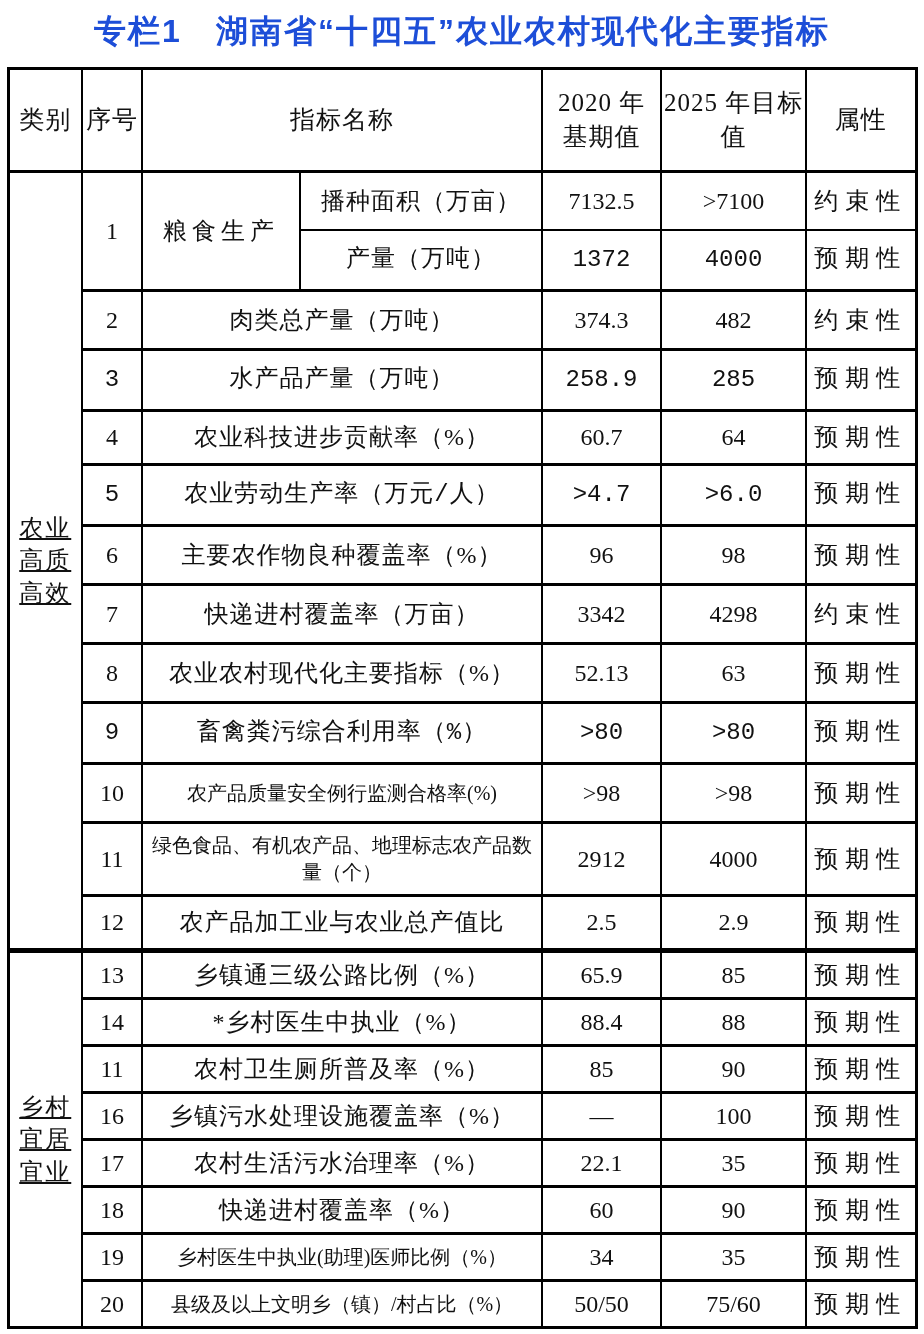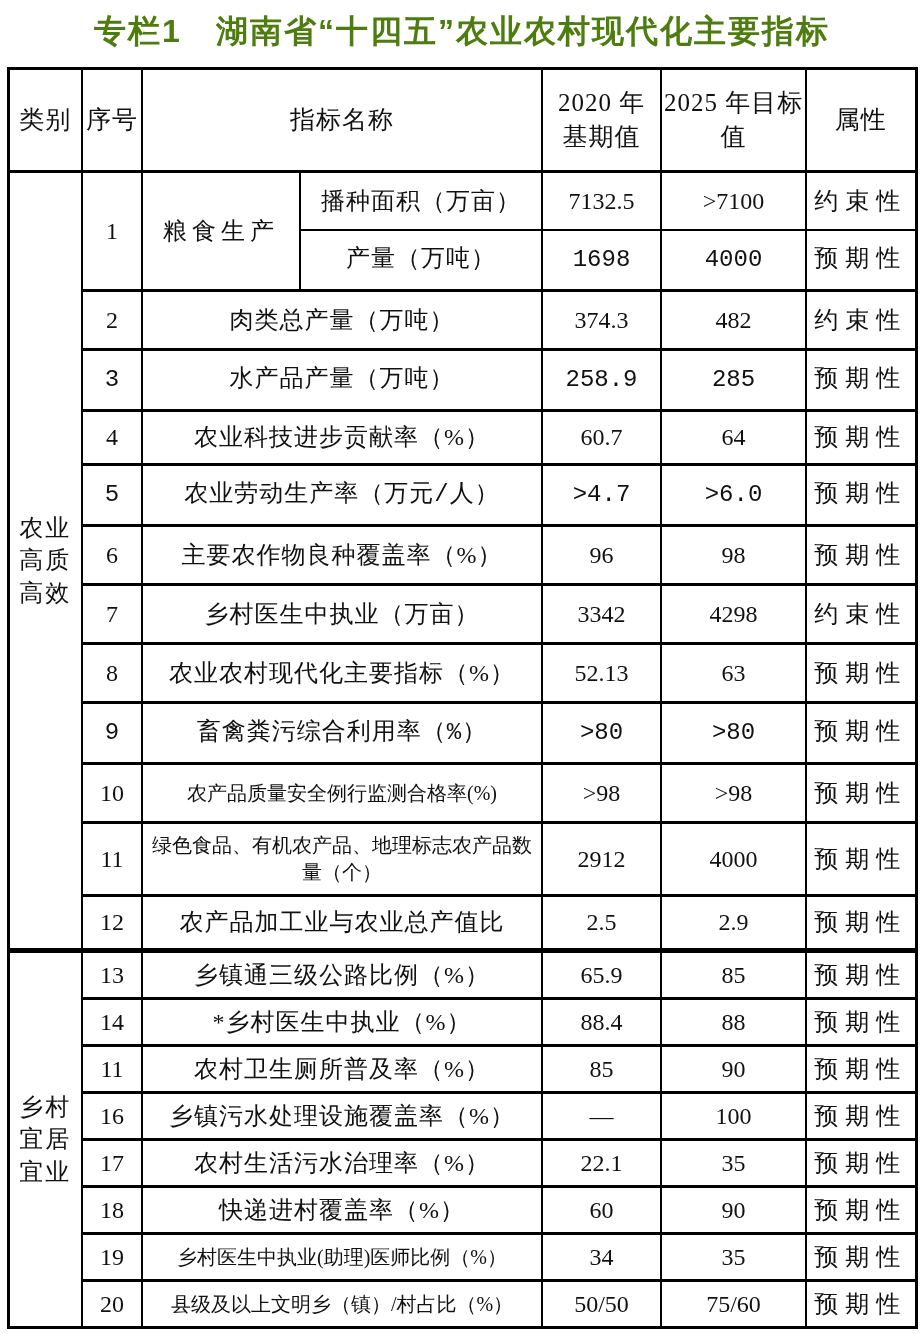--- a/index.html
+++ b/index.html
@@ -18,21 +18,21 @@
     background: #ffffff;
     overflow: hidden;
   }
   .title {
     margin: 10px 8px 0 8px;
     text-align: center;
     font-family: "Liberation Sans", "DejaVu Sans", sans-serif;
     font-weight: 700;
     font-size: 32px;
     letter-spacing: 2px;
-    color: #4d7c0f;
+    color: #1d4ed8;
     white-space: nowrap;
   }
   table.ind {
     margin: 13px auto 0 auto;
     border-collapse: collapse;
     table-layout: fixed;
     width: 908px;
     border: 3px solid #000;
   }
   table.ind td {
@@ -50,20 +50,21 @@
   tr.hdr td {
     height: 100px;
     font-size: 25px;
     letter-spacing: 1px;
   }
   td.pre { white-space: pre-line; }
   td.cat {
     font-size: 24px;
     letter-spacing: 2px;
     line-height: 1.6;
+    text-decoration: underline;
   }
   td.no {
     font-size: 27px;
   }
   td.name {
     text-align: left;
     padding: 2px 4px 2px 14px;
     letter-spacing: 1px;
   }
   td.name.tight {
@@ -128,21 +129,21 @@
         </td>
         <td class="no" rowspan="2">1</td>
         <td class="group" rowspan="2">粮食生产</td>
         <td class="name">播种面积（万亩）</td>
         <td class="val">7132.5</td>
         <td class="val">&gt;7100</td>
         <td class="attr">约束性</td>
       </tr>
       <tr class="h61 sub2">
         <td class="name">产量（万吨）</td>
-        <td class="val">1698</td>
+        <td class="val">1372</td>
         <td class="val">4000</td>
         <td class="attr">预期性</td>
       </tr>
 
       <tr class="h59">
         <td class="no">2</td>
         <td class="name" colspan="2">肉类总产量（万吨）</td>
         <td class="val">374.3</td>
         <td class="val">482</td>
         <td class="attr">约束性</td>
@@ -170,21 +171,21 @@
       </tr>
       <tr class="h59">
         <td class="no">6</td>
         <td class="name" colspan="2">主要农作物良种覆盖率（%）</td>
         <td class="val">96</td>
         <td class="val">98</td>
         <td class="attr">预期性</td>
       </tr>
       <tr class="h59">
         <td class="no">7</td>
-        <td class="name" colspan="2">乡村医生中执业（万亩）</td>
+        <td class="name" colspan="2">快递进村覆盖率（万亩）</td>
         <td class="val">3342</td>
         <td class="val">4298</td>
         <td class="attr">约束性</td>
       </tr>
       <tr class="h59">
         <td class="no">8</td>
         <td class="name" colspan="2">农业农村现代化主要指标（%）</td>
         <td class="val">52.13</td>
         <td class="val">63</td>
         <td class="attr">预期性</td>

